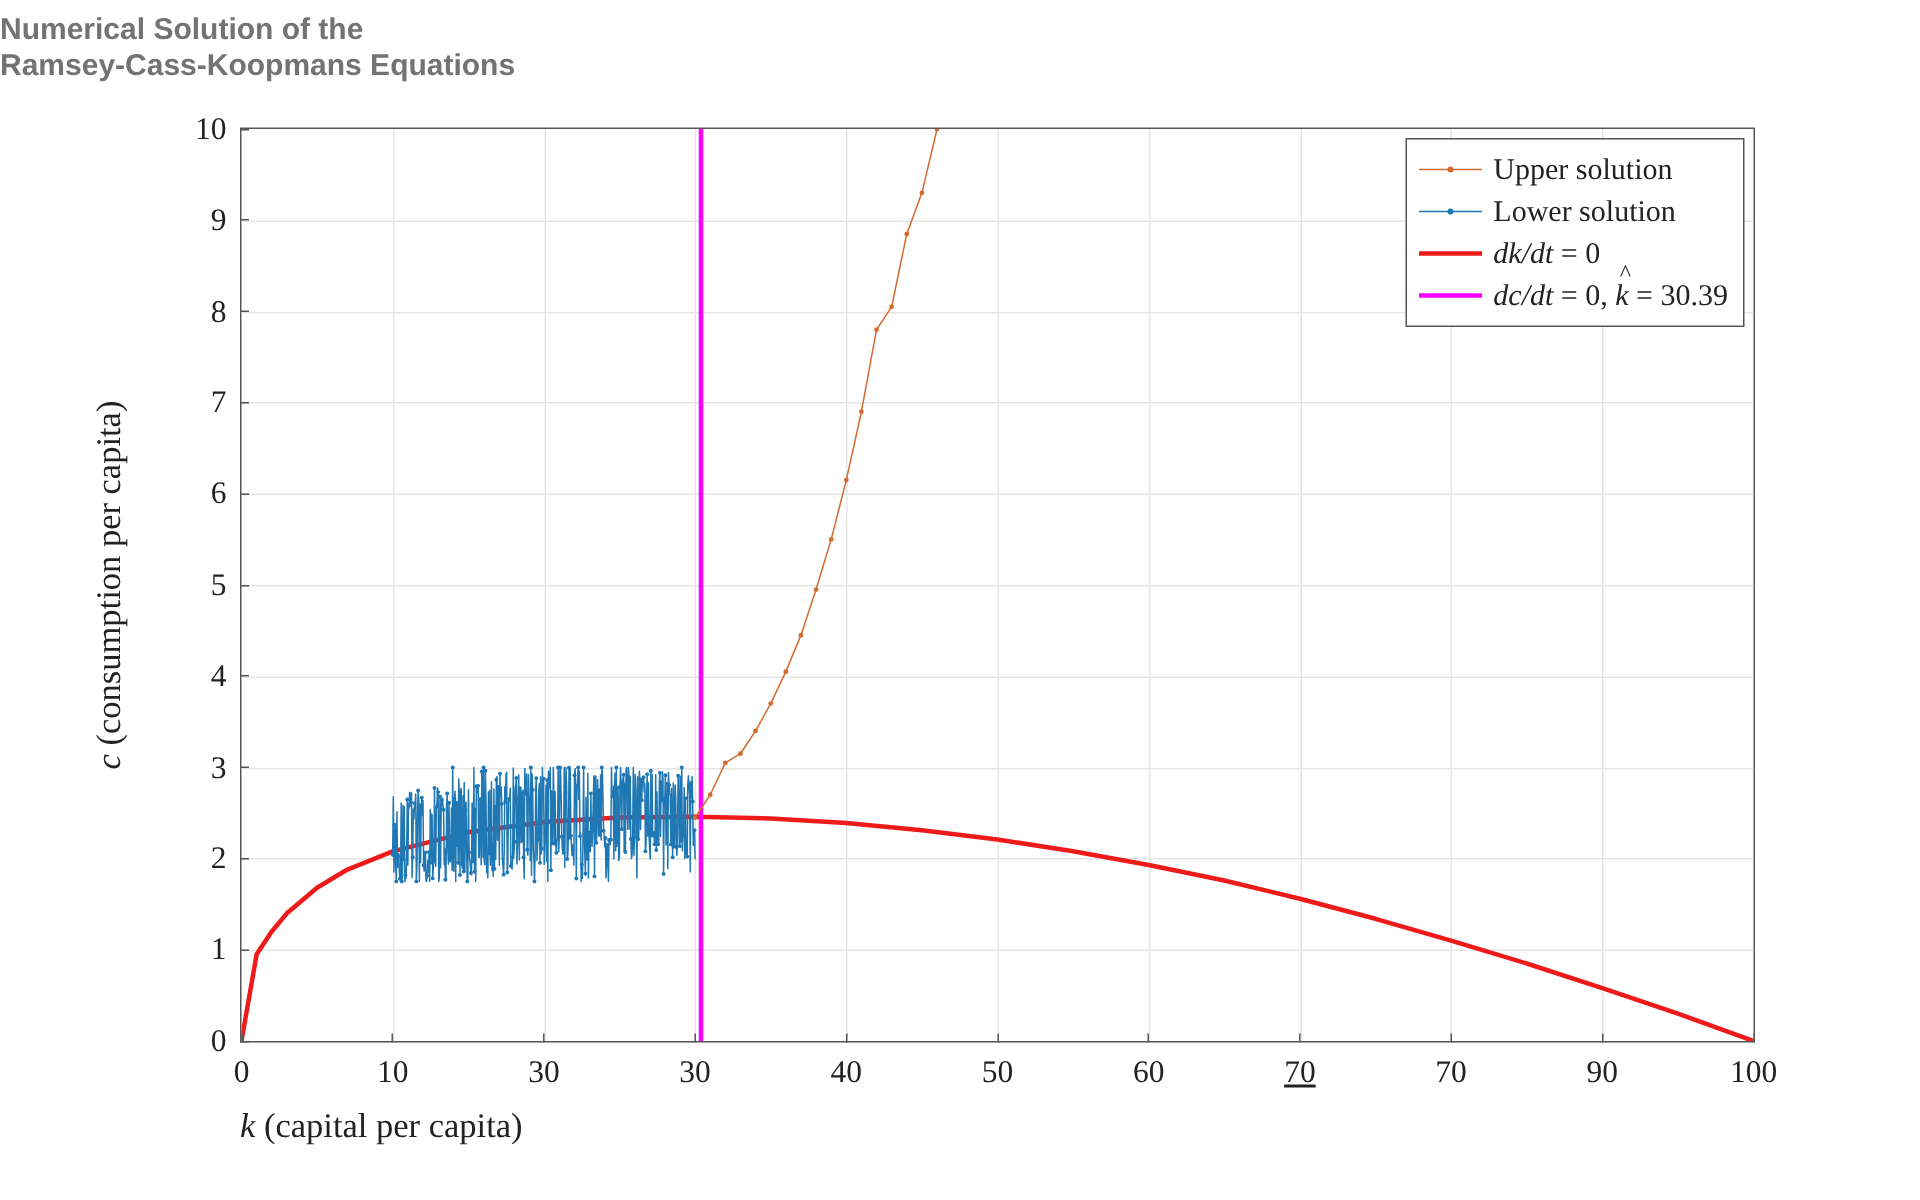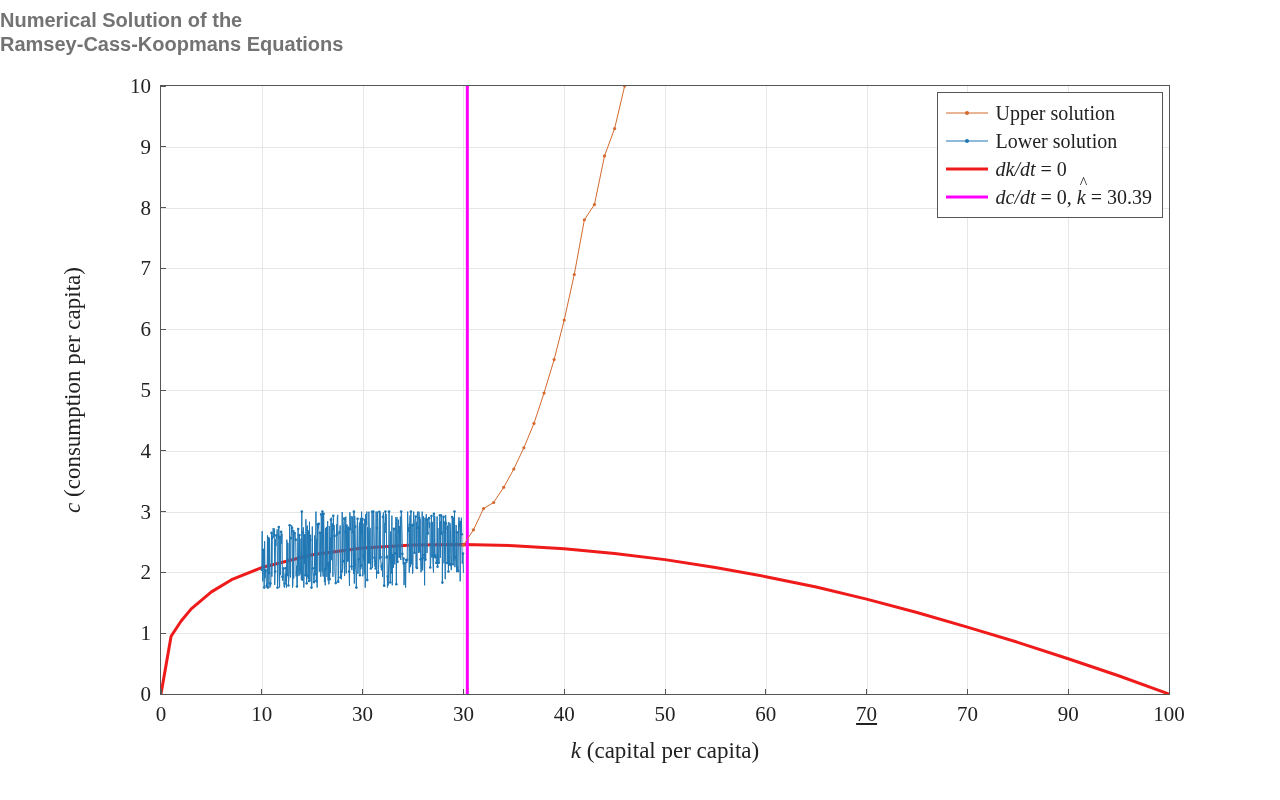--- a/index.html
+++ b/index.html
@@ -63,21 +63,20 @@
     margin-right: 10px;
     transform: translateY(-50%);
     font-size: 21px;
     text-align: right;
   }
   .xlabel {
     position: absolute;
     left: 160px;
     width: 1010px;
     top: 738px;
-    text-align: center;
     font-size: 23px;
   }
   .xlabel i, .ylabel i { font-style: italic; }
   .ylabel {
     position: absolute;
     left: 60px;
     top: 85px;
     width: 610px;
     transform-origin: top left;
     transform: rotate(-90deg) translateX(-100%);

